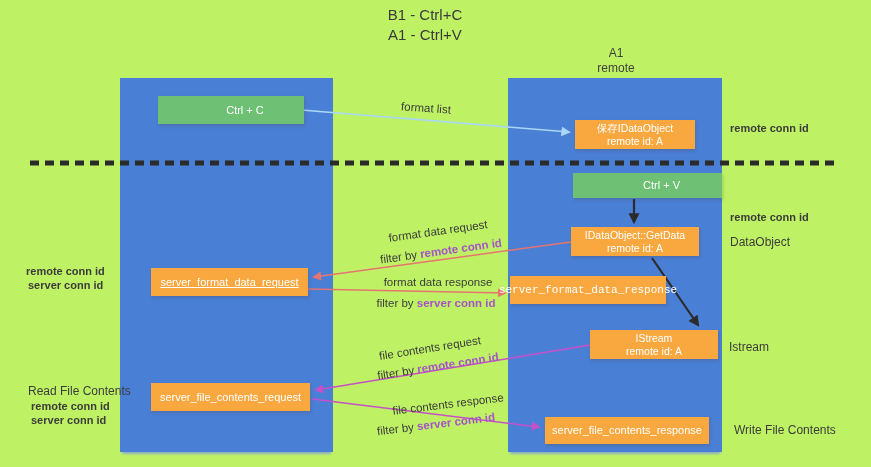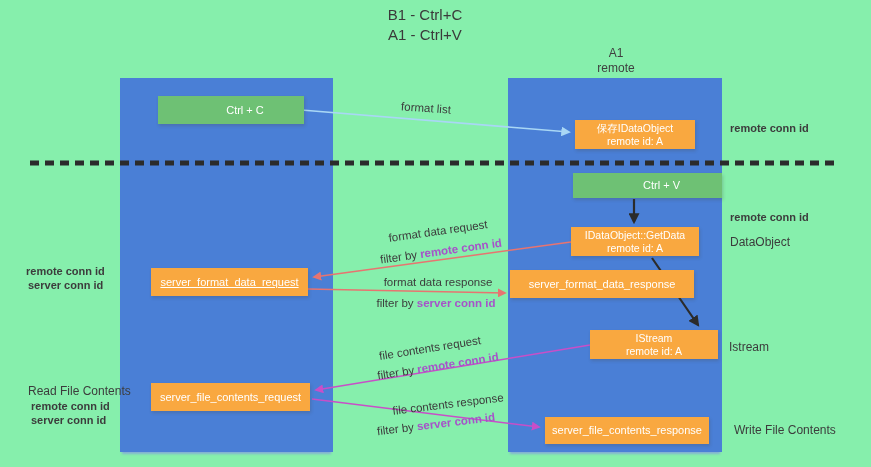--- a/index.html
+++ b/index.html
@@ -3,21 +3,21 @@
 <meta charset="utf-8">
 <style>
   html,body{margin:0;padding:0;}
   body{
     font-family:"Liberation Sans", sans-serif;
     background:#eef0f3;
   }
   .canvas{
     position:relative;
     width:871px;height:467px;
-    background:#86efac;
+    background:#bef264;
     overflow:hidden;
   }
   
   .lane{
     position:absolute;top:78px;height:374px;
     background:#4a7fd6;z-index:1;
     box-shadow:0 4px 2px -2px rgba(130,160,220,.8);
   }
   #lane-left{left:120px;width:213px;}
   #lane-right{left:508px;width:214px;}
@@ -41,21 +41,21 @@
     color:#fff;font-size:11px;line-height:13px;text-align:center;
     box-shadow:1px 2px 3px rgba(70,70,70,.25);
   }
   .node.green{background:#6ec174;padding-left:28px;}
   .node.orange{background:#f9a840;}
   #node-ctrl-c{left:158px;top:96px;width:118px;height:28px;}
   #node-save{left:575px;top:120px;width:120px;height:29px;font-size:10.5px;}
   #node-ctrl-v{left:573px;top:173px;width:121px;height:25px;}
   #node-getdata{left:571px;top:227px;width:128px;height:29px;font-size:10.5px;}
   #node-fmt-req{left:151px;top:268px;width:157px;height:28px;text-decoration:underline;}
-  #node-fmt-resp{left:510px;top:270px;width:184px;height:28px;}
+  #node-fmt-resp{left:510px;top:276px;width:156px;height:28px;font-family:Liberation Mono, monospace;}
   #node-istream{left:590px;top:330px;width:128px;height:29px;font-size:10.5px;}
   #node-file-req{left:151px;top:383px;width:159px;height:28px;}
   #node-file-resp{left:545px;top:417px;width:164px;height:27px;}
   
   .flow-label{
     position:absolute;z-index:4;white-space:nowrap;
     font-size:11.5px;color:#3c3c3c;
   }
   .purple{color:#a653c9;font-weight:bold;}
   .greentxt{color:#5cb860;font-weight:bold;}

